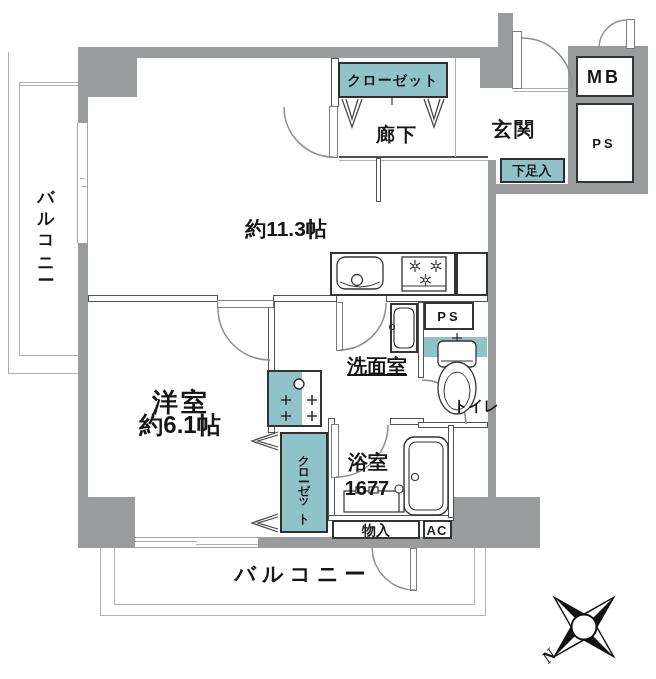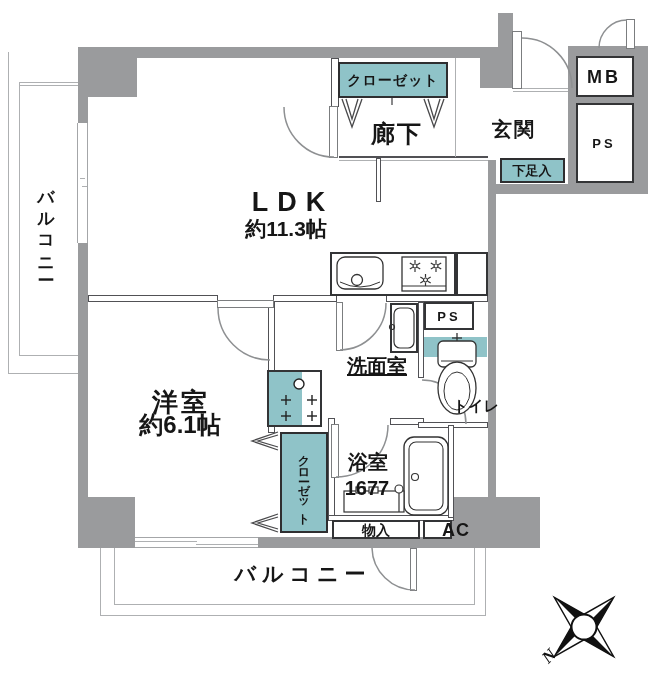--- a/index.html
+++ b/index.html
@@ -206,38 +206,37 @@
       <g fill="#111">
         <path d="M0,-42 L9,-9 L0,0 Z"></path>
         <path transform="rotate(90)" d="M0,-42 L9,-9 L0,0 Z"></path>
         <path transform="rotate(180)" d="M0,-42 L9,-9 L0,0 Z"></path>
         <path transform="rotate(270)" d="M0,-42 L9,-9 L0,0 Z"></path>
       </g>
       <circle r="12.5" fill="#fff" stroke="#111" stroke-width="2"></circle>
     </g>
   </svg>
 
-  <div class="lbl" style="left:293px;top:202px;font-size:27px;letter-spacing:9px;">LDK</div>
   <div class="lbl" style="left:286px;top:228px;font-size:21px;">約11.3帖</div>
 
   <div class="lbl" style="left:181px;top:402px;font-size:26px;letter-spacing:3px;">洋室</div>
   <div class="lbl" style="left:180px;top:425px;font-size:24px;">約6.1帖</div>
 
-  <div class="lbl" style="left:397px;top:134px;font-size:24px;letter-spacing:2px;">廊下</div>
+  <div class="lbl" style="left:397px;top:134px;font-size:19px;letter-spacing:2px;">廊下</div>
   <div class="lbl" style="left:514px;top:129px;font-size:20px;letter-spacing:2px;">玄関</div>
   <div class="lbl" style="left:393px;top:80px;font-size:14px;letter-spacing:1px;">クローゼット</div>
   <div class="lbl" style="left:532px;top:170px;font-size:13px;text-align:center;">下足入</div>
   <div class="lbl" style="left:604px;top:77px;font-size:18px;letter-spacing:3px;">MB</div>
   <div class="lbl" style="left:604px;top:143px;font-size:13px;letter-spacing:3px;">PS</div>
   <div class="lbl" style="left:449px;top:316px;font-size:13px;letter-spacing:3px;">PS</div>
   <div class="lbl" style="left:377px;top:366px;font-size:20px;text-decoration:underline;">洗面室</div>
   <div class="lbl" style="left:476px;top:405px;font-size:15px;">トイレ</div>
   <div class="lbl" style="left:368px;top:462px;font-size:20px;">浴室</div>
   <div class="lbl" style="left:367px;top:488px;font-size:20px;">1677</div>
   <div class="lbl" style="left:376px;top:530px;font-size:14px;">物入</div>
-  <div class="lbl" style="left:456px;top:530px;font-size:18px;letter-spacing:1px;">AC</div>
+  <div class="lbl" style="left:437px;top:530px;font-size:13px;letter-spacing:1px;">AC</div>
   <div class="lbl" style="left:303px;top:573px;font-size:21px;letter-spacing:6px;">バルコニー</div>
 
   <div class="lbl vert" style="left:46px;top:226px;font-size:17px;letter-spacing:4px;">バルコニー</div>
   <div class="lbl vert" style="left:304px;top:483px;font-size:12px;letter-spacing:1px;">クローゼット</div>
 
   <div class="north lbl" style="left:549px;top:656px;font-size:17px;transform:translate(-50%,-50%) rotate(-45deg);">N</div>
 </div>
 
 </body></html>

